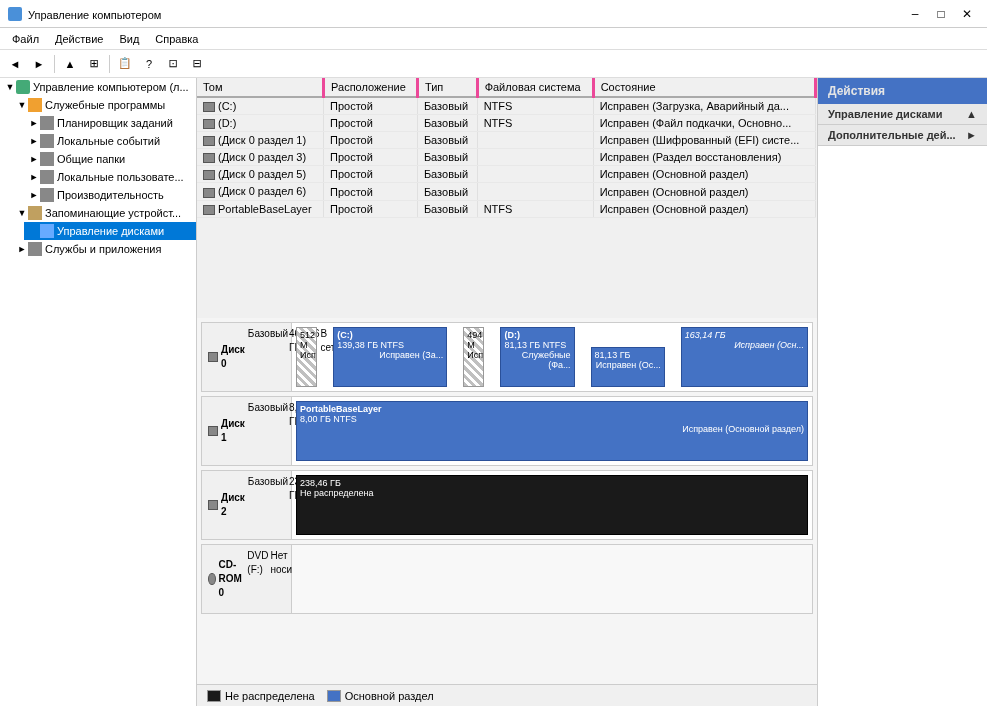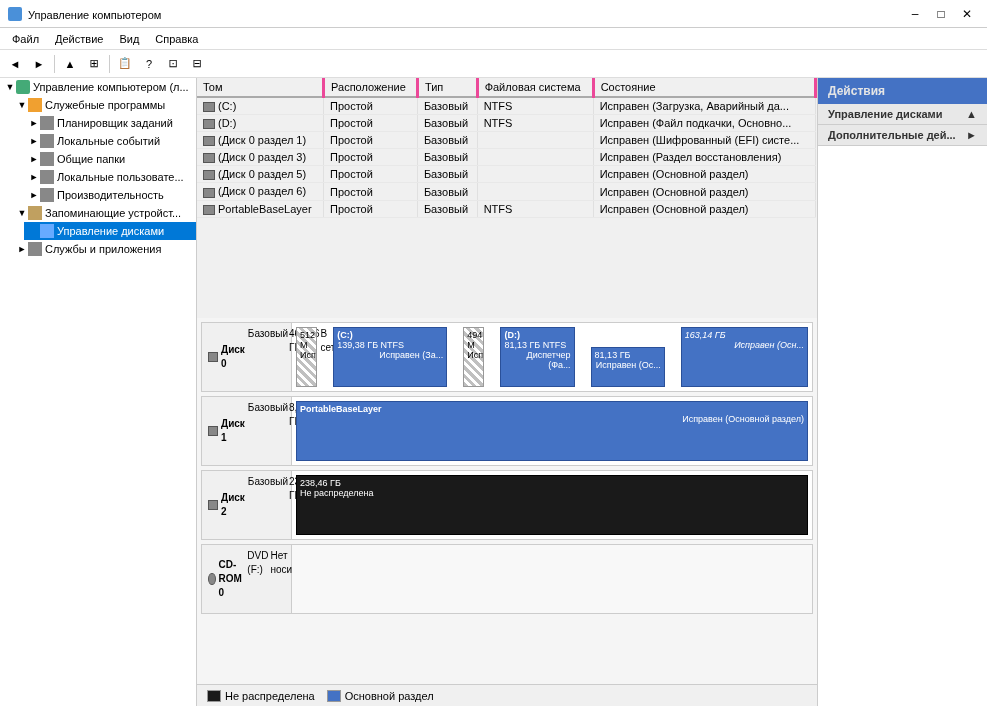--- a/index.html
+++ b/index.html
@@ -257,21 +257,21 @@
           <div class="disk-part-status">Исправен (За...</div>
         </div>
               <div class="disk-part striped" style="flex: 1 1 0%;">
           <div class="disk-part-label"></div>
           <div class="disk-part-size">494 М</div>
           <div class="disk-part-status">Испра...</div>
         </div>
               <div class="disk-part blue" style="flex: 5 1 0%;">
           <div class="disk-part-label">(D:)</div>
           <div class="disk-part-size">81,13 ГБ NTFS</div>
-          <div class="disk-part-status">Диспетчер (Фа...</div>
+          <div class="disk-part-status">Служебные (Фа...</div>
         </div>
               <div class="disk-part blue" style="flex: 5 1 0%; margin-top: 20px;">
           <div class="disk-part-label"></div>
           <div class="disk-part-size">81,13 ГБ</div>
           <div class="disk-part-status">Исправен (Ос...</div>
         </div>
               <div class="disk-part blue" style="flex: 9 1 0%; font-style: italic;">
           <div class="disk-part-label"></div>
           <div class="disk-part-size">163,14 ГБ</div>
           <div class="disk-part-status">Исправен (Осн...</div>
@@ -284,20 +284,21 @@
         <span style="width:12px;height:10px;background:#888;display:inline-block;border:1px solid #555;"></span>
         <span>Диск 1</span>
       </div>
       <div>Базовый</div>
       <div>8,00 ГБ</div>
       <div>Только чтение</div>
     </div>
             <div class="disk-parts">
               <div class="disk-part blue" style="flex: 1 1 0%;">
           <div class="disk-part-label">PortableBaseLayer</div>
+          <div class="disk-part-size">8,00 ГБ NTFS</div>
           <div class="disk-part-status">Исправен (Основной раздел)</div>
         </div>
             </div>
           </div>
           <div class="disk-row">
             <div class="disk-info">
       <div class="disk-info-name">
         <span style="width:12px;height:10px;background:#888;display:inline-block;border:1px solid #555;"></span>
         <span>Диск 2</span>
       </div>

